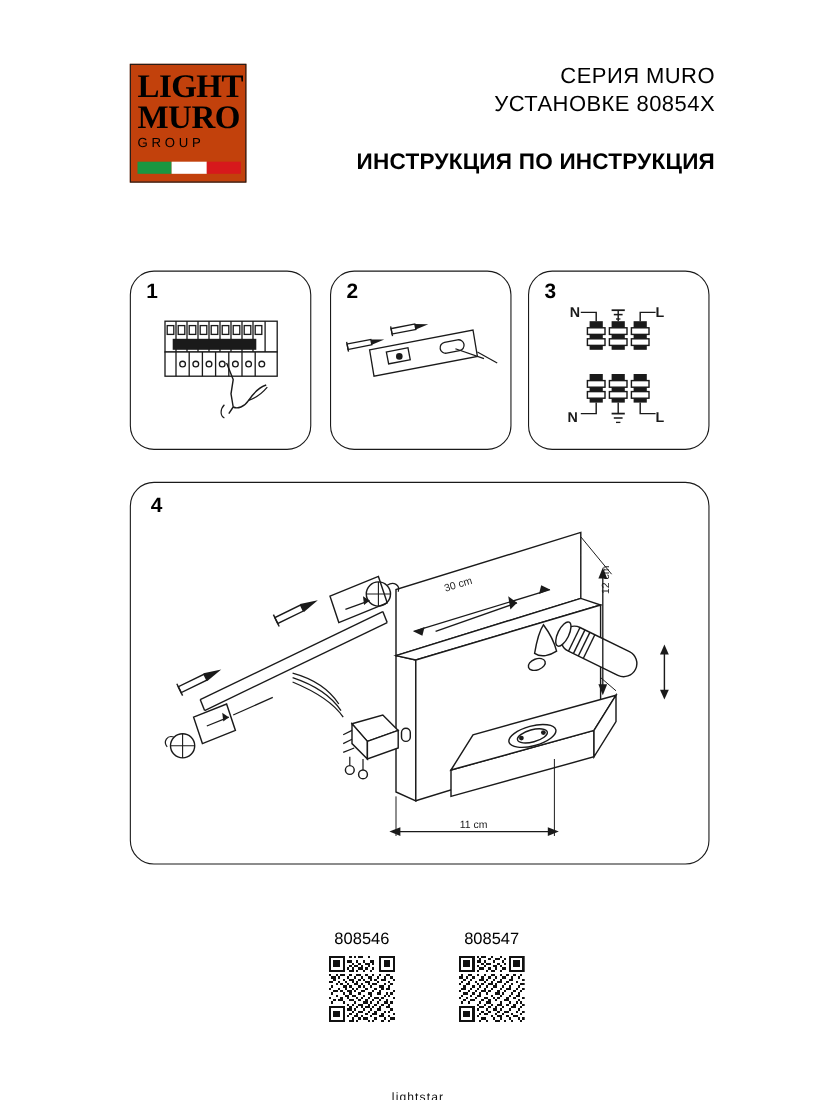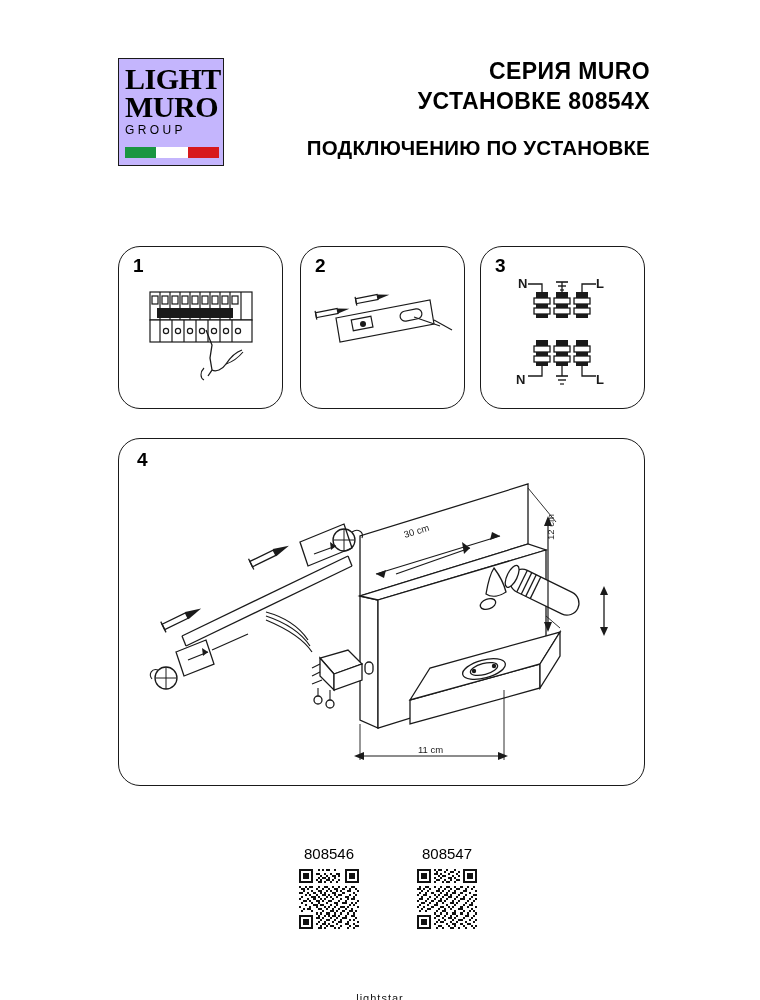--- a/index.html
+++ b/index.html
@@ -26,21 +26,21 @@
     position: absolute;
     left: 0; top: 50px;
     width: 760px;
     height: 150px;
   }
   .logo-box {
     position: absolute;
     left: 118px; top: 8px;
     width: 106px; height: 108px;
     border: 1.5px solid #1a1a1a;
-    background: #c4b5fd;
+    background: #c2410c;
     box-sizing: border-box;
   }
   .logo-text {
     position: absolute;
     left: 6px; top: 6px;
     width: 100px;
     font-family: "Liberation Serif", serif;
     font-weight: bold;
     line-height: 0.92;
     letter-spacing: -0.5px;
@@ -62,22 +62,22 @@
   }
   .flag span { flex: 1 1 auto; display: block; }
 
   .title-block {
     position: absolute;
     left: 240px; top: 6px;
     width: 410px;
     text-align: right;
   }
   .title-line {
-    font-size: 23px;
-    font-weight: bold;
+    font-size: 20px;
+    font-weight: normal;
     letter-spacing: 0.4px;
     line-height: 1.32;
   }
   .subtitle-block {
     position: absolute;
     left: 240px; top: 84px;
     width: 410px;
     text-align: right;
   }
   .subtitle-line {
@@ -162,21 +162,21 @@
         <span style="background:#d7191c"></span>
       </div>
     </div>
 
     <div class="title-block">
       <div class="title-line">СЕРИЯ MURO</div>
       <div class="title-line">УСТАНОВКЕ 80854X</div>
     </div>
 
     <div class="subtitle-block">
-      <div class="subtitle-line">ПОДКЛЮЧЕНИЮ ПО УСТАНОВКЕ</div>
+      <div class="subtitle-line">ИНСТРУКЦИЯ ПО ИНСТРУКЦИЯ</div>
     </div>
   </div>
 
   <div class="step-box" id="step1">
     <div class="step-num">1</div>
   </div>
   <svg class="svg-layer" width="760" height="1000" viewBox="0 0 760 1000" style="pointer-events:none;">
 
     <g stroke="#1a1a1a" fill="none" stroke-width="1.2">
       <rect x="150" y="292" width="102" height="28" fill="#fff"></rect>

